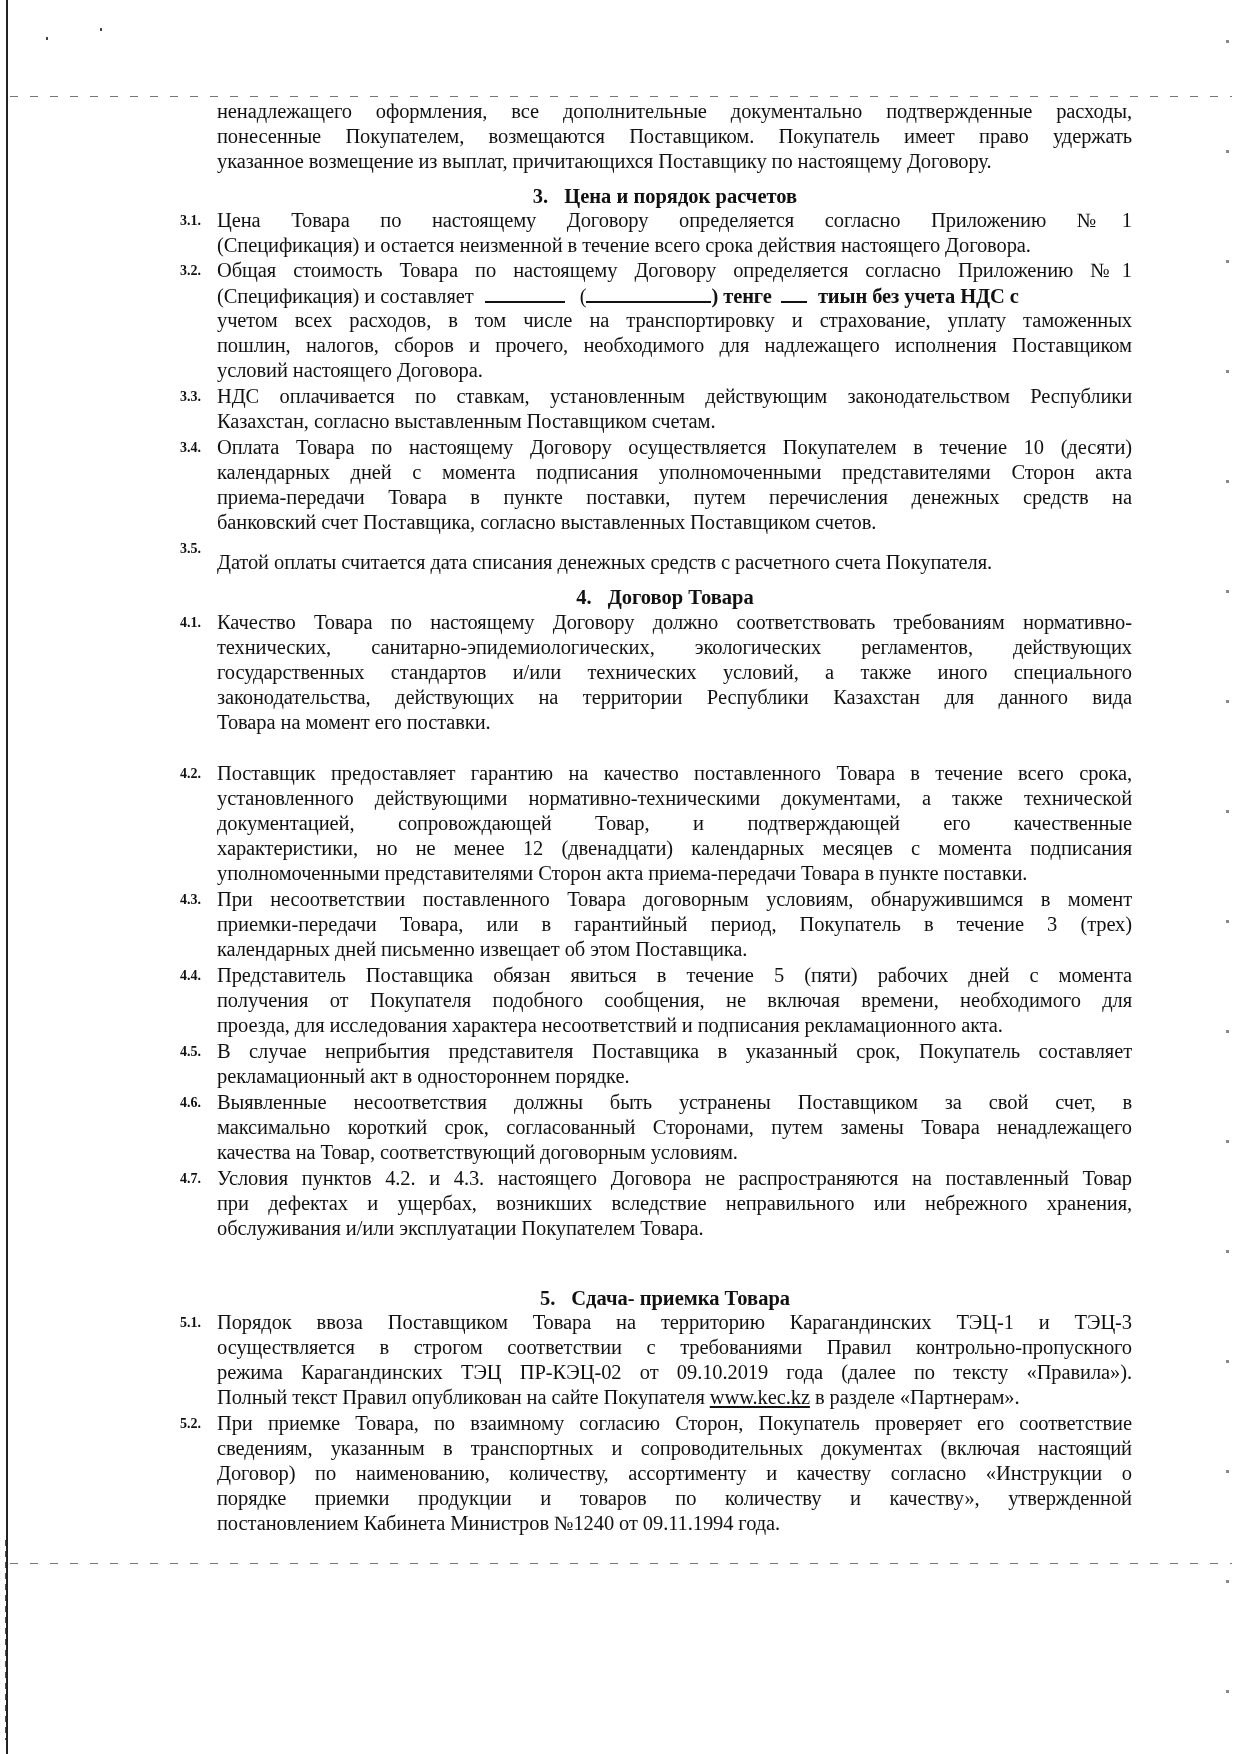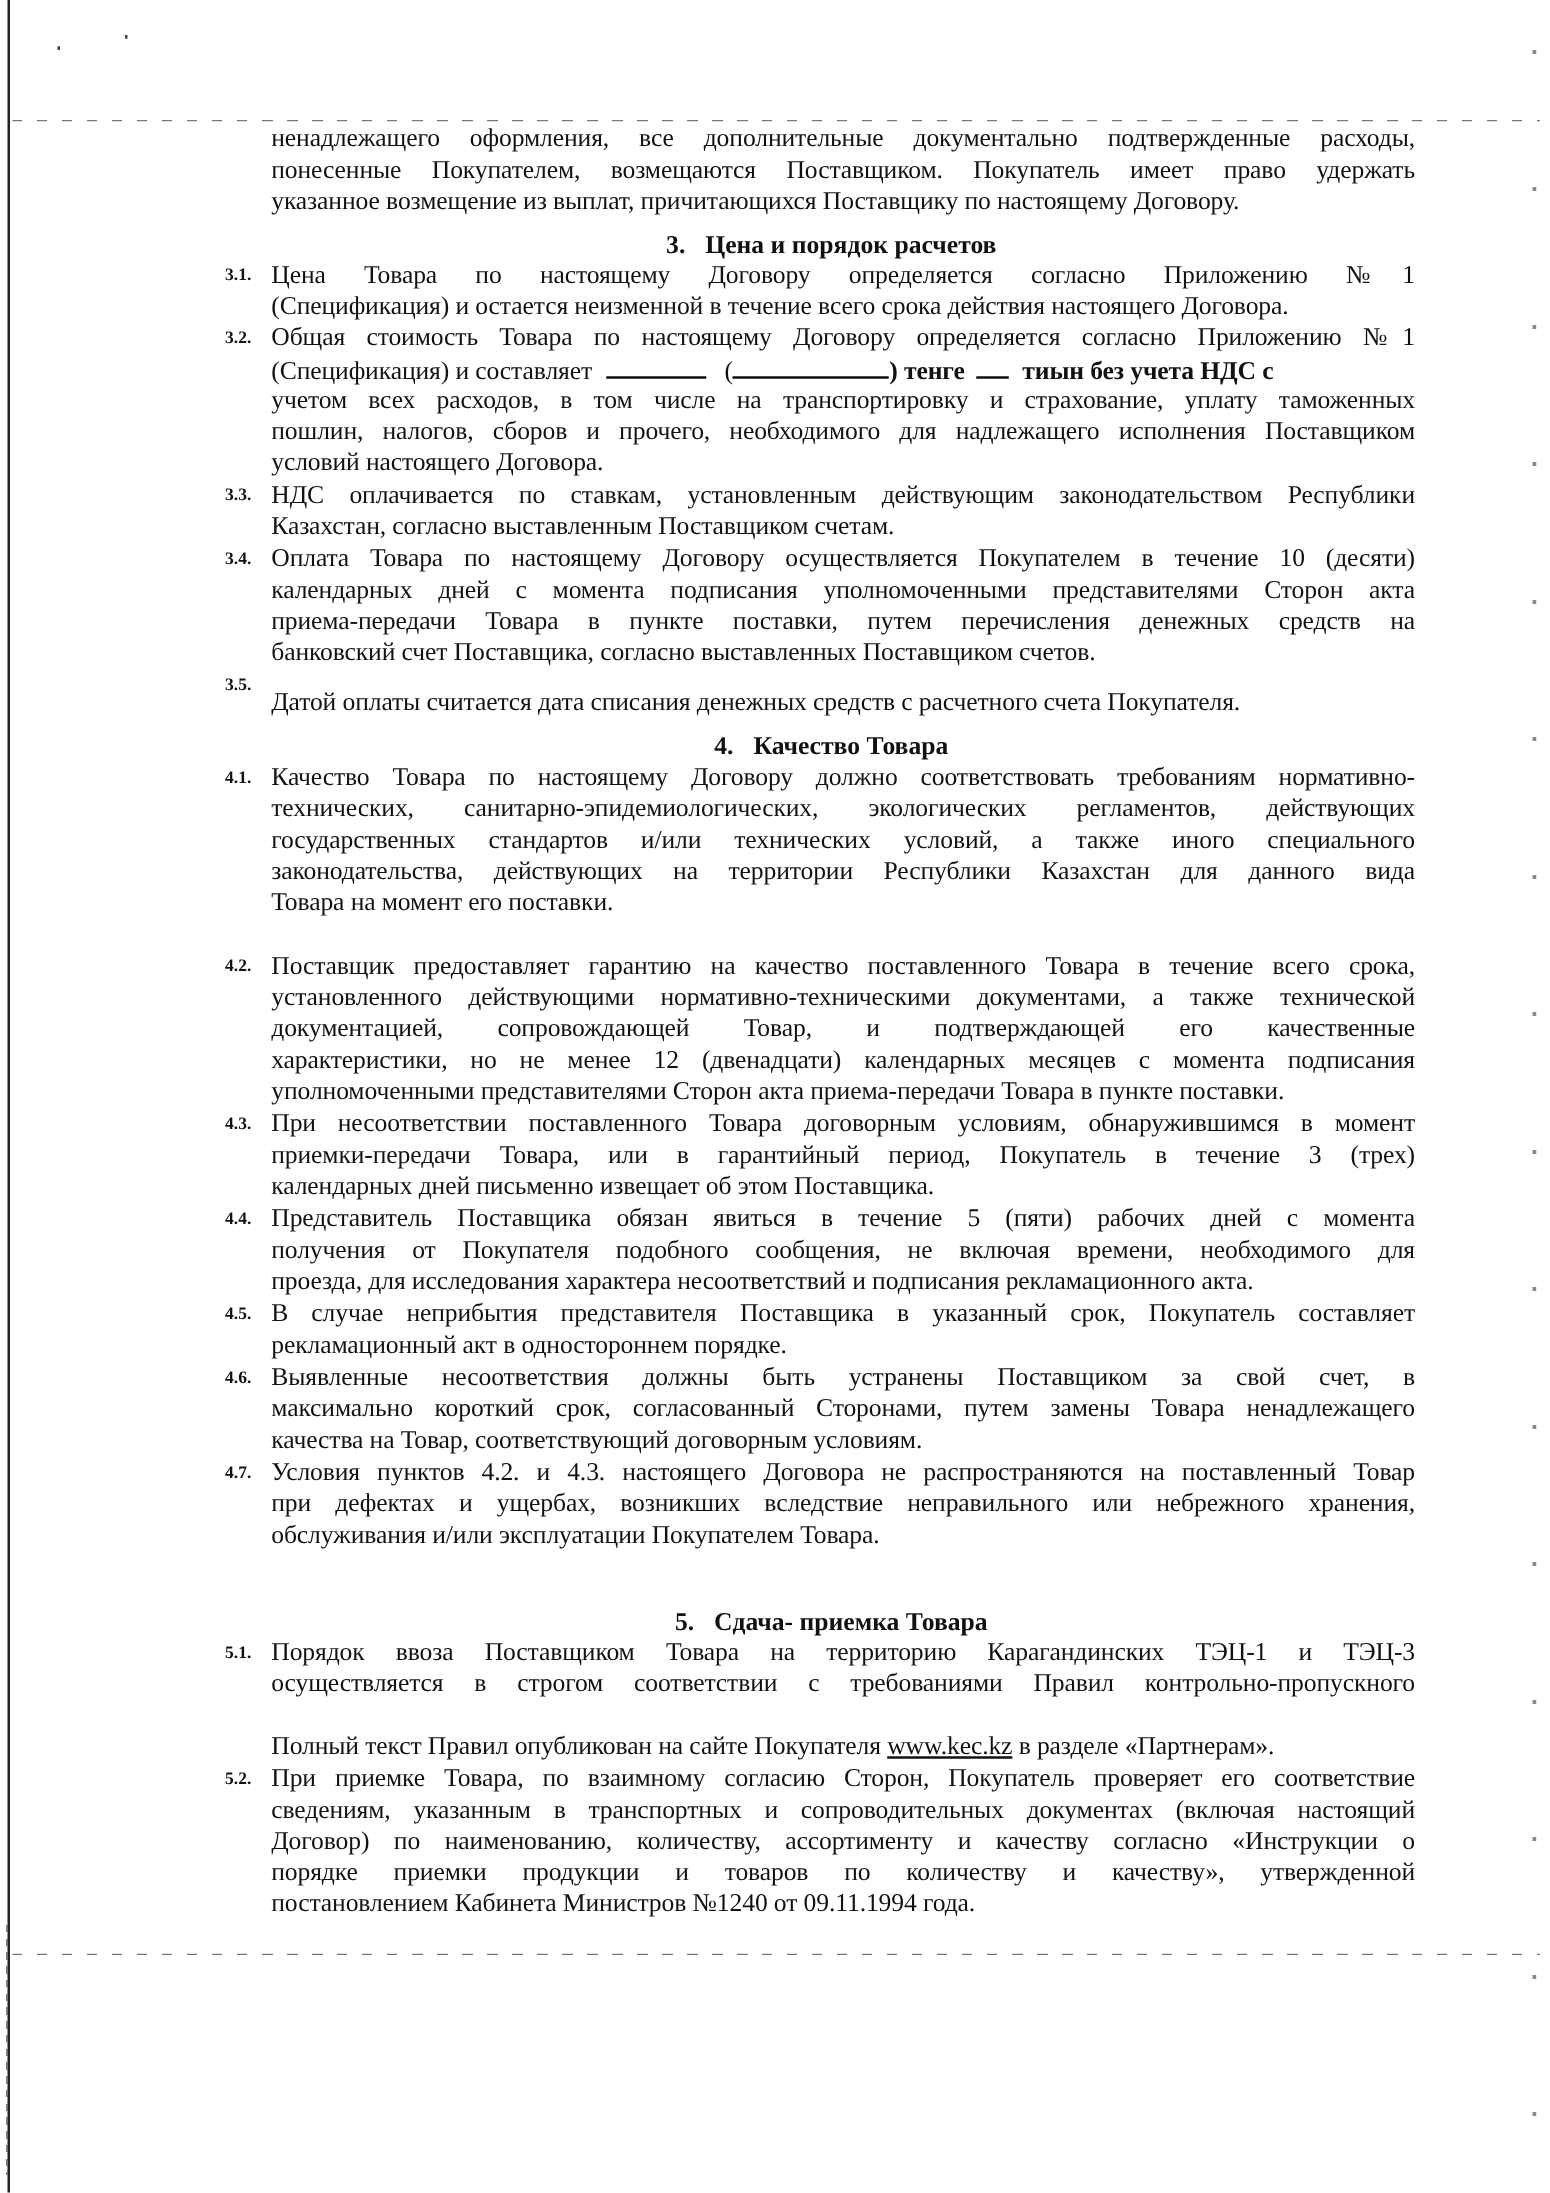--- a/index.html
+++ b/index.html
@@ -72,21 +72,21 @@
   <div class="num" style="top:435px;">3.4.</div>
   <div class="line j" style="top:435px;">Оплата Товара по настоящему Договору осуществляется Покупателем в течение 10 (десяти)</div>
   <div class="line j" style="top:460px;">календарных дней с момента подписания уполномоченными представителями Сторон акта</div>
   <div class="line j" style="top:485px;">приема-передачи Товара в пункте поставки, путем перечисления денежных средств на</div>
   <div class="line" style="top:510px;">банковский счет Поставщика, согласно выставленных Поставщиком счетов.</div>
 
   <div class="num" style="top:536px;">3.5.</div>
   <div class="line" style="top:536px;margin-top:14px;">Датой оплаты считается дата списания денежных средств с расчетного счета Покупателя.</div>
 
   <div class="heading" style="top:585px;">
-    <span class="hn">4.</span><span>Качество Товара</span>
+    <span class="hn">4.</span><span>Договор Товара</span>
   </div>
 
   <div class="num" style="top:610px;">4.1.</div>
   <div class="line j" style="top:635px;">технических, санитарно-эпидемиологических, экологических регламентов, действующих</div>
   <div class="line j" style="top:610px;">Качество Товара по настоящему Договору должно соответствовать требованиям нормативно-</div>
   <div class="line j" style="top:660px;">государственных стандартов и/или технических условий, а также иного специального</div>
   <div class="line j" style="top:685px;">законодательства, действующих на территории Республики Казахстан для данного вида</div>
   <div class="line" style="top:710px;">Товара на момент его поставки.</div>
 
   <div class="num" style="top:761px;">4.2.</div>
@@ -120,20 +120,21 @@
   <div class="line j" style="top:1191px;">при дефектах и ущербах, возникших вследствие неправильного или небрежного хранения,</div>
   <div class="line" style="top:1216px;">обслуживания и/или эксплуатации Покупателем Товара.</div>
 
   <div class="heading" style="top:1286px;">
     <span class="hn">5.</span><span>Сдача- приемка Товара</span>
   </div>
 
   <div class="num" style="top:1310px;">5.1.</div>
   <div class="line j" style="top:1310px;">Порядок ввоза Поставщиком Товара на территорию Карагандинских ТЭЦ-1 и ТЭЦ-3</div>
   <div class="line j" style="top:1335px;">осуществляется в строгом соответствии с требованиями Правил контрольно-пропускного</div>
+  <div class="line j" style="top:1360px;">режима Карагандинских ТЭЦ  ПР-КЭЦ-02 от 09.10.2019 года (далее по тексту «Правила»).</div>
   <div class="line" style="top:1385px;">
     <span>Полный текст Правил опубликован на сайте Покупателя</span>
     <span class="u">www.kec.kz</span>
     <span>в разделе «Партнерам».</span>
   </div>
 
   <div class="num" style="top:1411px;">5.2.</div>
   <div class="line j" style="top:1411px;">При приемке Товара, по взаимному согласию Сторон, Покупатель проверяет его соответствие</div>
   <div class="line j" style="top:1436px;">сведениям, указанным в транспортных и сопроводительных документах (включая настоящий</div>
   <div class="line j" style="top:1461px;">Договор) по наименованию, количеству, ассортименту и качеству согласно «Инструкции о</div>

